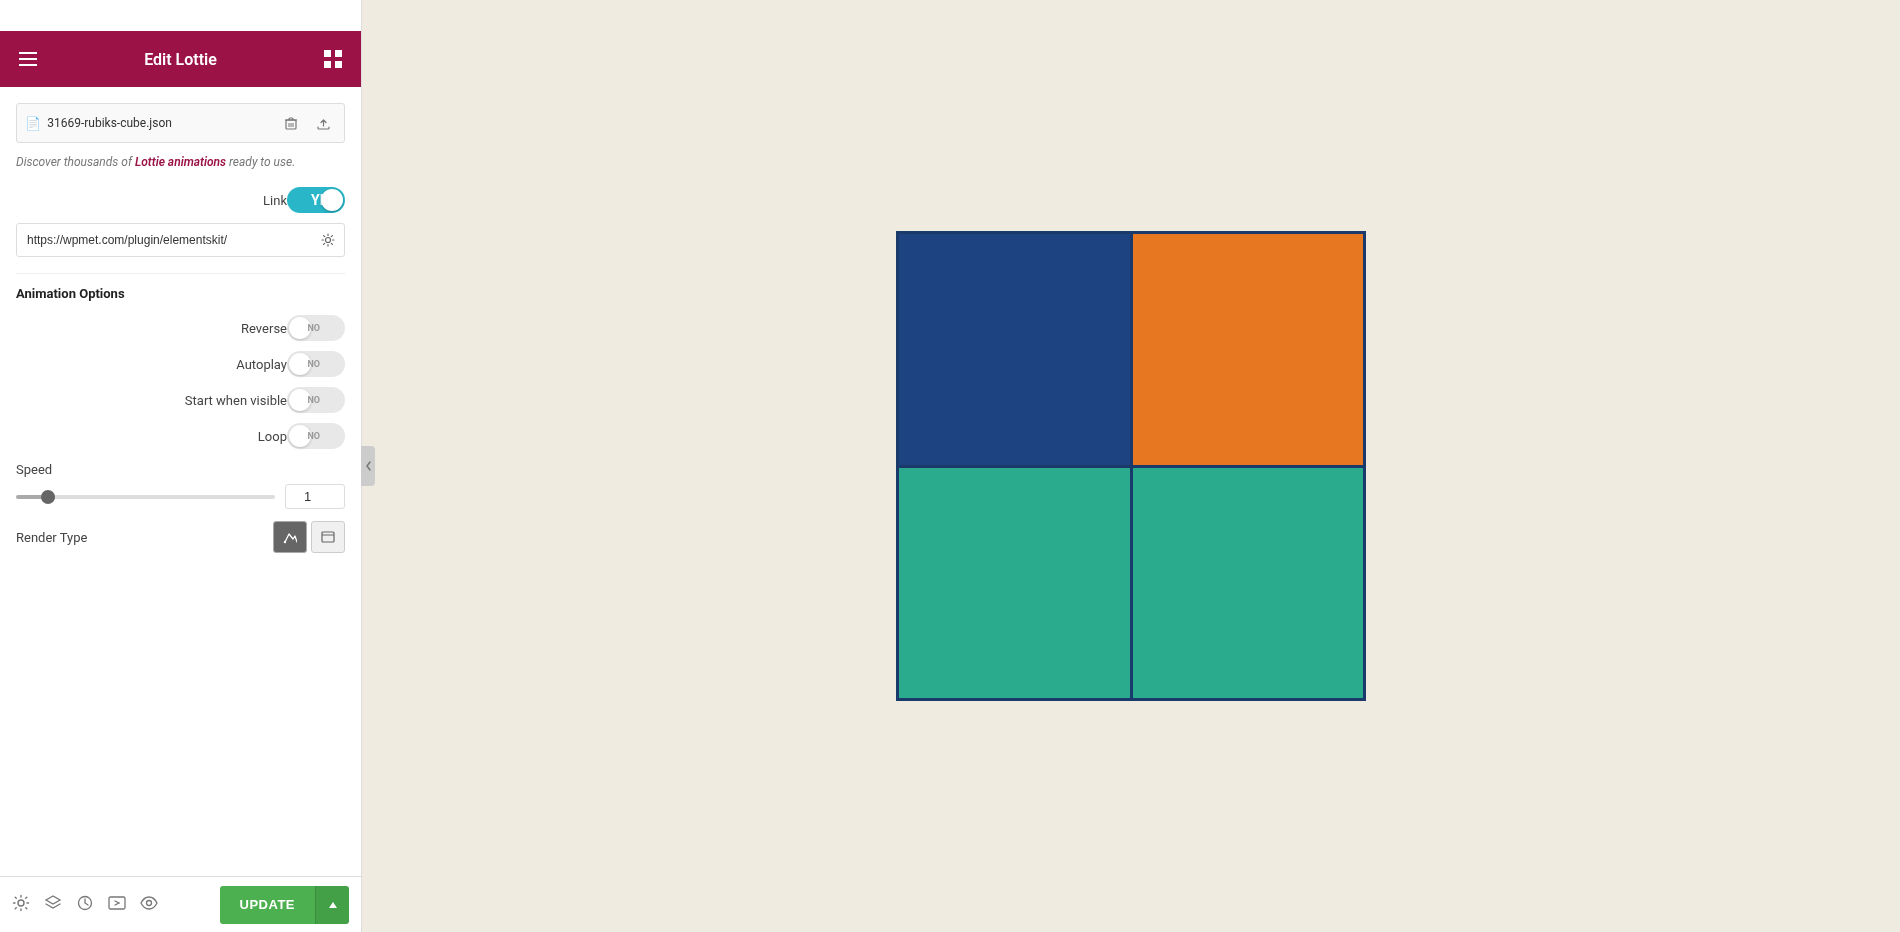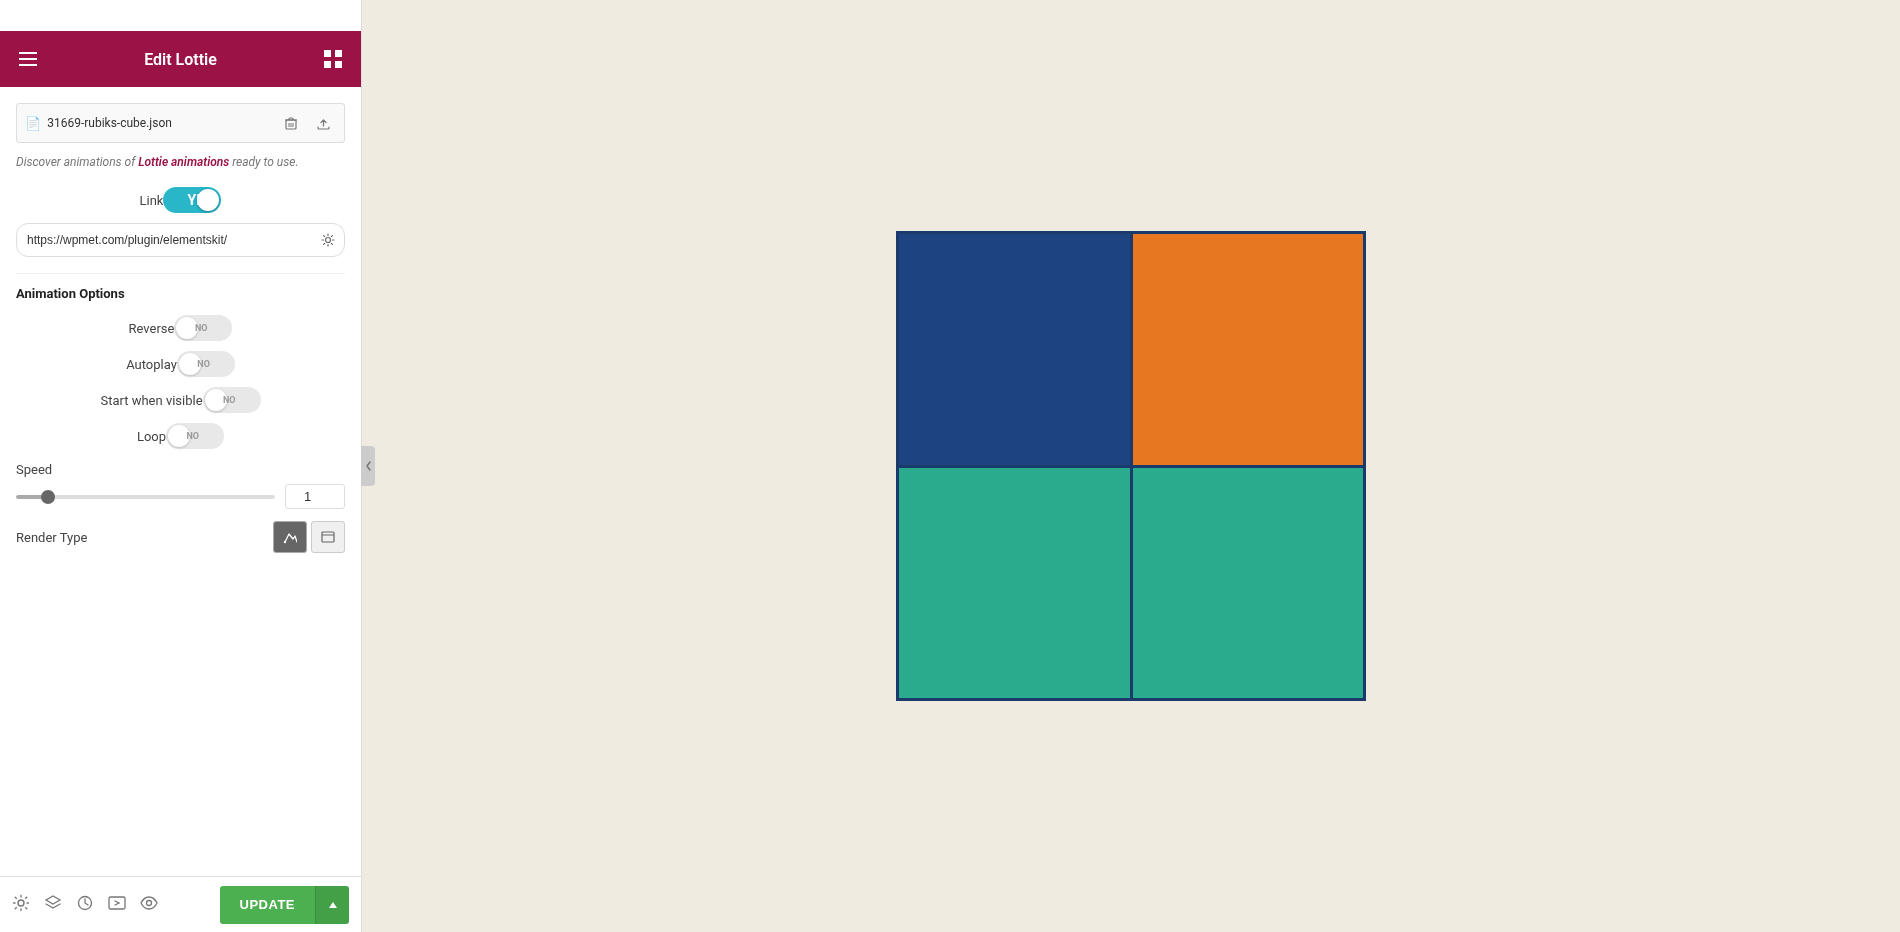--- a/index.html
+++ b/index.html
@@ -102,21 +102,21 @@
     .promo-text .link-text {
       color: #9b1246;
       font-weight: 600;
       text-decoration: none;
     }
 
     
     .control-row {
       display: flex;
       align-items: center;
-      justify-content: center;
+      justify-content: flex-end;
       margin-bottom: 10px;
     }
     .control-label {
       font-size: 13px;
       color: #444;
     }
 
     
     .toggle {
       display: flex;
@@ -147,21 +147,21 @@
       box-shadow: 0 1px 3px rgba(0,0,0,0.3);
       transition: left 0.2s;
     }
     .toggle.on .toggle-knob { right: 2px; left: auto; }
 
     
     .url-row {
       display: flex;
       align-items: center;
       border: 1px solid #ddd;
-      border-radius: 12px;
+      border-radius: 3px;
       margin-bottom: 16px;
       background: #fff;
     }
     .url-input {
       flex: 1;
       border: none;
       padding: 7px 10px;
       font-size: 12px;
       color: #333;
       background: transparent;
@@ -406,21 +406,21 @@
       </button>
       <button class="file-action-btn">
         <svg width="13" height="13" viewBox="0 0 13 13" fill="none">
           <path d="M6.5 9V3M6.5 3L4 5.5M6.5 3L9 5.5" stroke="#777" stroke-width="1.2" stroke-linecap="round" stroke-linejoin="round"></path>
           <path d="M1 10V11C1 11.6 1.4 12 2 12H11C11.6 12 12 11.6 12 11V10" stroke="#777" stroke-width="1.2" stroke-linecap="round" fill="none"></path>
         </svg>
       </button>
     </div>
 
     <p class="promo-text">
-      <span>Discover animations of </span><a class="link-text" href="#">Lottie animations</a><span> ready to use.</span>
+      <span>Discover thousands of </span><a class="link-text" href="#">Lottie animations</a><span> ready to use.</span>
     </p>
 
     <div class="control-row">
       <span class="control-label">Link</span>
       <div class="toggle on">
         <span class="toggle-label">YES</span>
         <span class="toggle-knob"></span>
       </div>
     </div>
 

